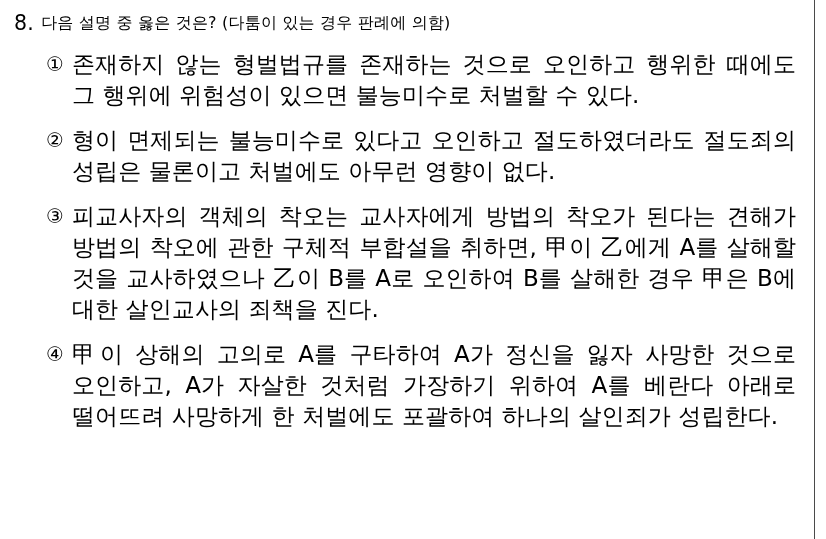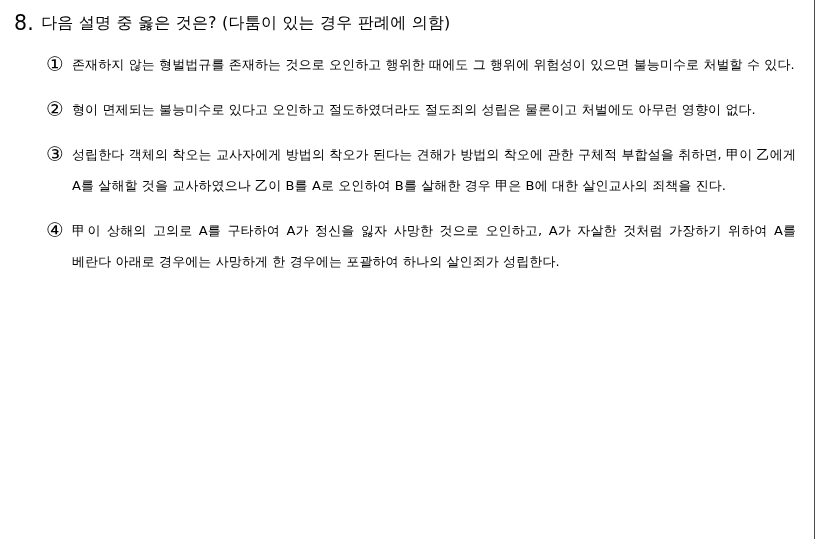--- a/index.html
+++ b/index.html
@@ -64,21 +64,21 @@
   }
   .choice-marker {
     flex: 0 0 auto;
     font-size: 20px;
     line-height: 31px;
     width: 26px;
     text-align: left;
   }
   .choice-body {
     flex: 1 1 auto;
-    font-size: 13px;
+    font-size: 23px;
     line-height: 31px;
     letter-spacing: 0.1px;
     text-align: justify;
     text-justify: inter-character;
     word-break: keep-all;
   }
 </style>
 </head>
 <body>
 
@@ -98,23 +98,23 @@
       <span class="choice-body">존재하지 않는 형벌법규를 존재하는 것으로 오인하고 행위한 때에도 그 행위에 위험성이 있으면 불능미수로 처벌할 수 있다.</span>
     </div>
 
     <div class="choice">
       <span class="choice-marker">②</span>
       <span class="choice-body">형이 면제되는 불능미수로 있다고 오인하고 절도하였더라도 절도죄의 성립은 물론이고 처벌에도 아무런 영향이 없다.</span>
     </div>
 
     <div class="choice">
       <span class="choice-marker">③</span>
-      <span class="choice-body">성립한다 객체의 착오는 교사자에게 방법의 착오가 된다는 견해가 방법의 착오에 관한 구체적 부합설을 취하면, 甲이 乙에게 A를 살해할 것을 교사하였으나 乙이 B를 A로 오인하여 B를 살해한 경우 甲은 B에 대한 살인교사의 죄책을 진다.</span>
+      <span class="choice-body">피교사자의 객체의 착오는 교사자에게 방법의 착오가 된다는 견해가 방법의 착오에 관한 구체적 부합설을 취하면, 甲이 乙에게 A를 살해할 것을 교사하였으나 乙이 B를 A로 오인하여 B를 살해한 경우 甲은 B에 대한 살인교사의 죄책을 진다.</span>
     </div>
 
     <div class="choice">
       <span class="choice-marker">④</span>
-      <span class="choice-body">甲이 상해의 고의로 A를 구타하여 A가 정신을 잃자 사망한 것으로 오인하고, A가 자살한 것처럼 가장하기 위하여 A를 베란다 아래로 경우에는 사망하게 한 경우에는 포괄하여 하나의 살인죄가 성립한다.</span>
+      <span class="choice-body">甲이 상해의 고의로 A를 구타하여 A가 정신을 잃자 사망한 것으로 오인하고, A가 자살한 것처럼 가장하기 위하여 A를 베란다 아래로 떨어뜨려 사망하게 한 처벌에도 포괄하여 하나의 살인죄가 성립한다.</span>
     </div>
 
   </div>
 
 </div>
 
 </body></html>

